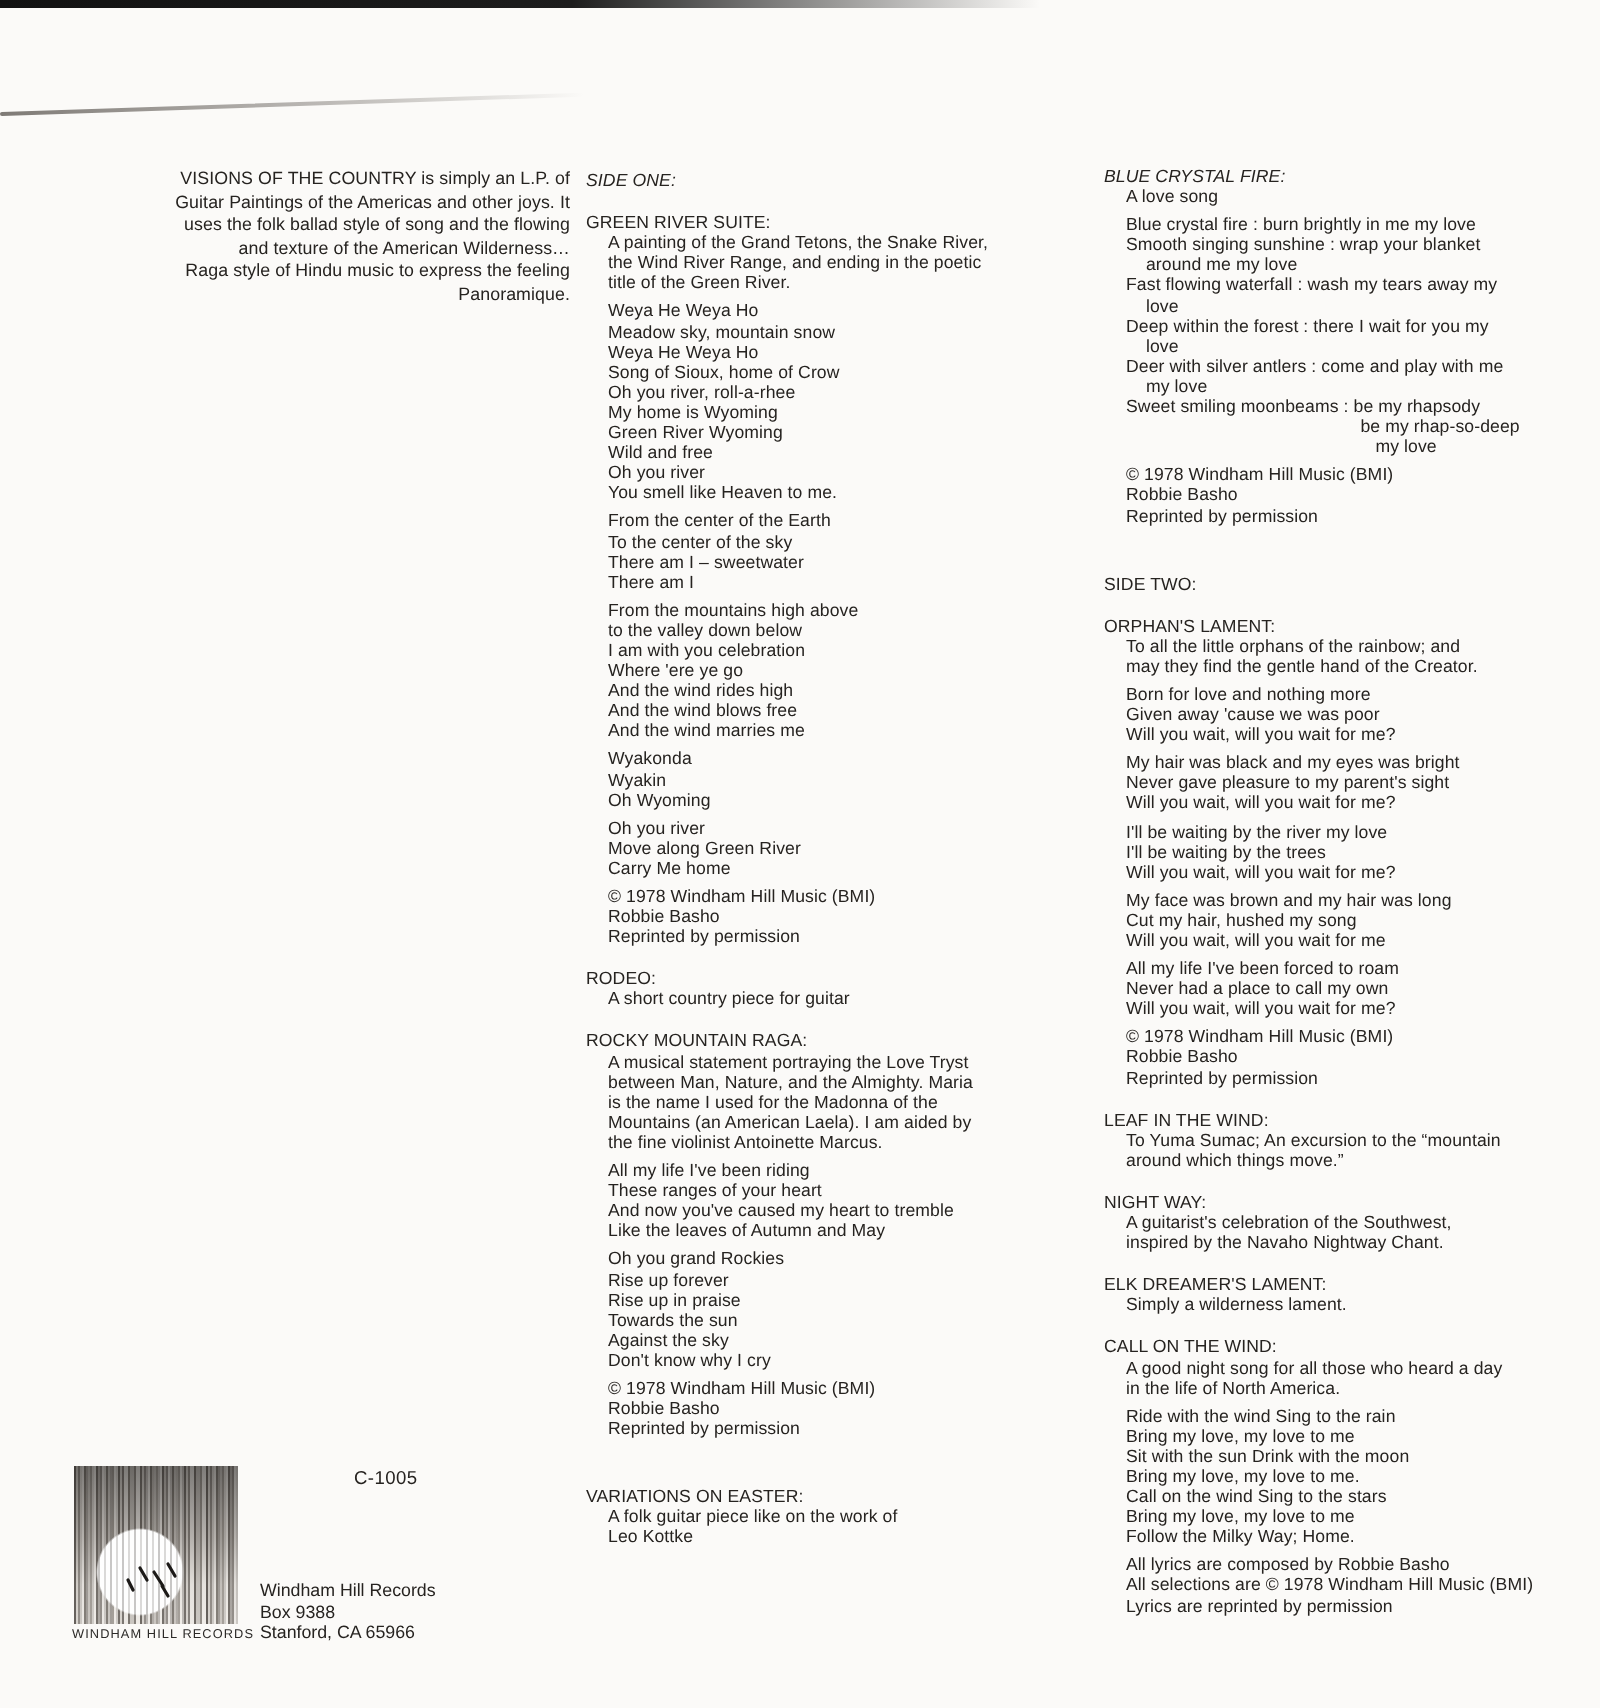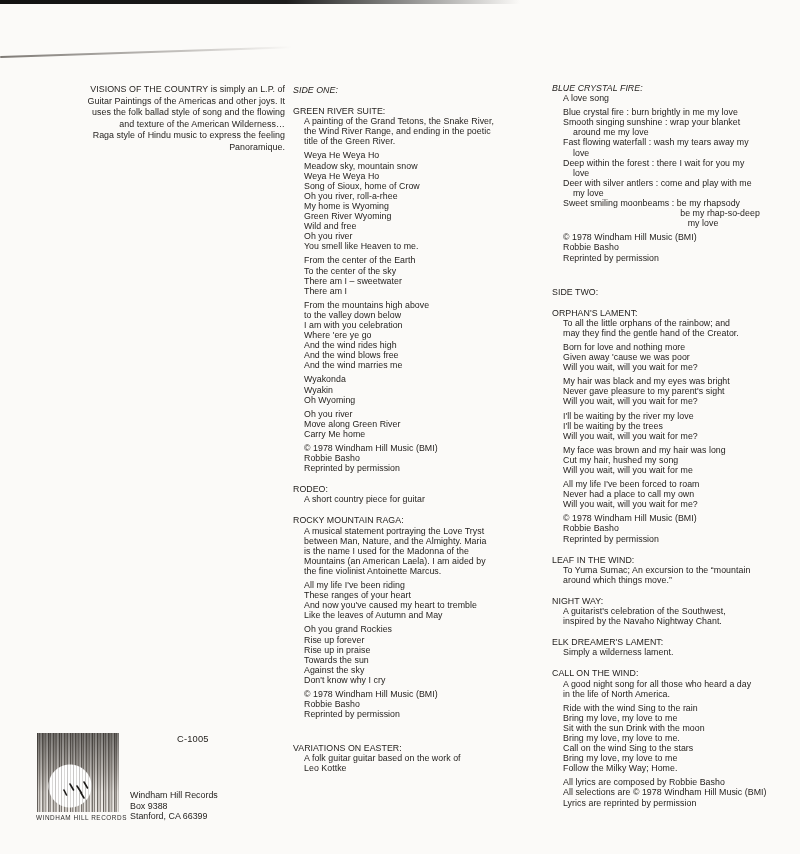--- a/index.html
+++ b/index.html
@@ -144,21 +144,21 @@
         </div>
         <div class="credit">
           <div class="line">© 1978 Windham Hill Music (BMI)</div>
           <div class="line">Robbie Basho</div>
           <div class="line">Reprinted by permission</div>
         </div>
       </div>
       <div class="section gap-before">
         <div class="heading">VARIATIONS ON EASTER:</div>
         <div class="desc">
-          <div class="line">A folk guitar guitar based on the work of</div>
+          <div class="line">A folk guitar piece like on the work of</div>
           <div class="line">Leo Kottke</div>
         </div>
       </div>
     </div>
   <div class="col col-right">
       <div class="section">
         <div class="heading">BLUE CRYSTAL FIRE:</div>
         <div class="desc">
           <div class="line">A love song</div>
         </div>
@@ -274,15 +274,15 @@
         <path d="M27 57 l2.5 5"></path>
         <path d="M44 60 l3 5"></path>
       </g>
     </svg>
   </div>
   <div class="logo-caption">WINDHAM HILL RECORDS</div>
   <div class="catalog">C-1005</div>
   <div class="address">
       <div class="line">Windham Hill Records</div>
       <div class="line">Box 9388</div>
-      <div class="line">Stanford, CA 66399</div>
+      <div class="line">Stanford, CA 65966</div>
     </div>
 </div>
 
 </body></html>

